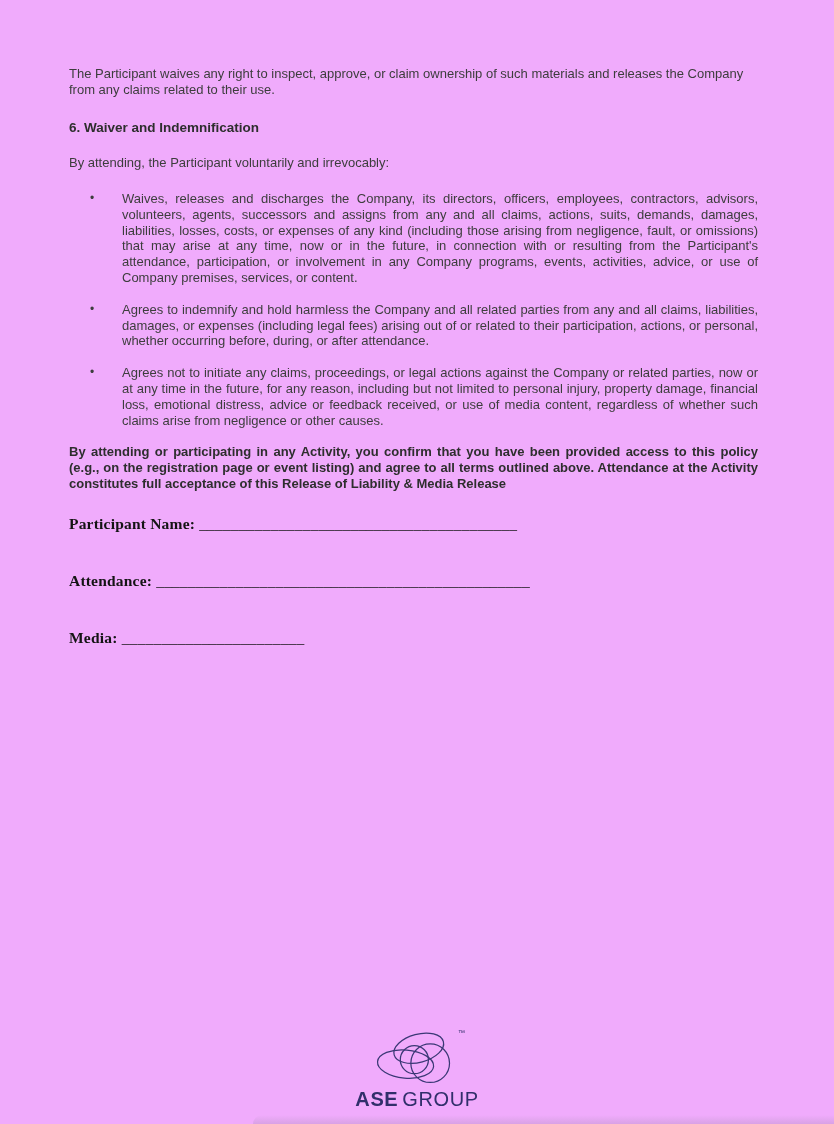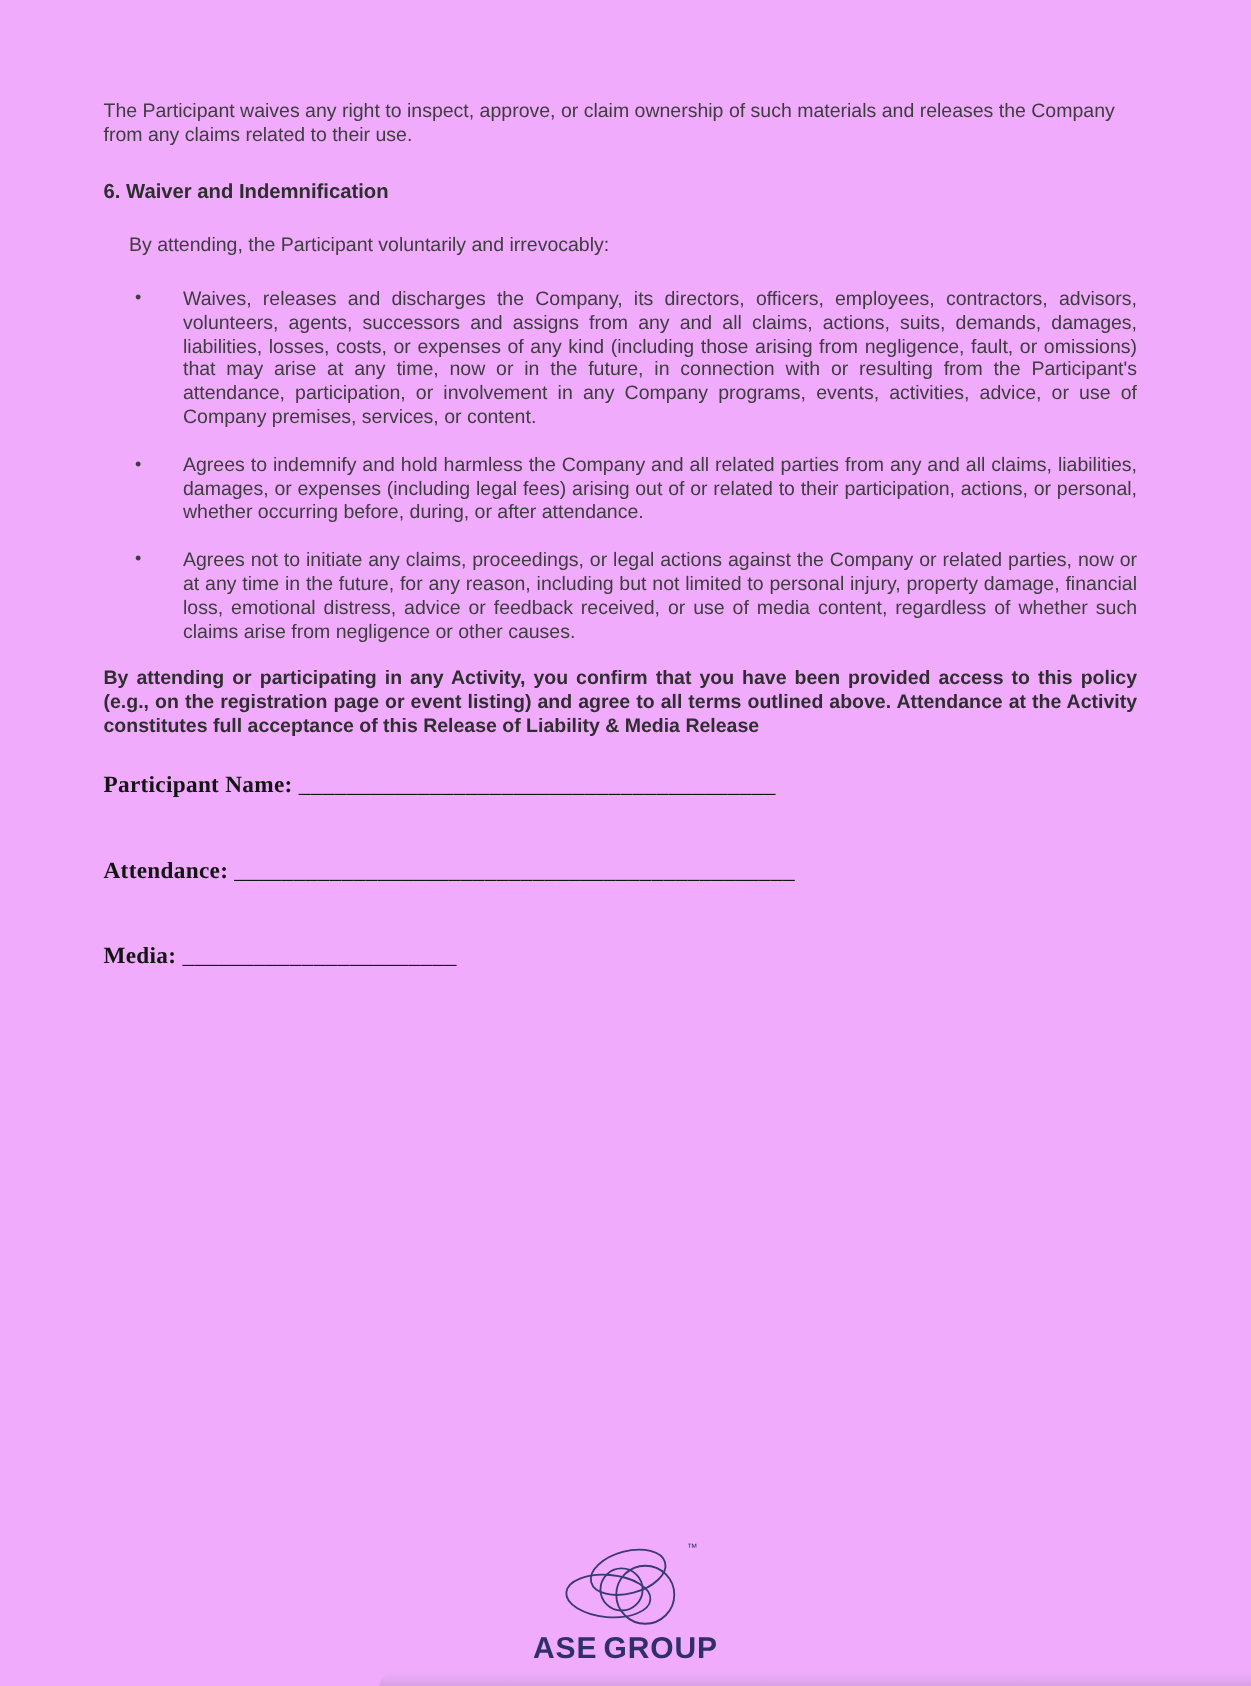--- a/index.html
+++ b/index.html
@@ -24,21 +24,21 @@
     margin: 0 0 22px 0;
     text-align: left;
   }
   .heading {
     margin: 0 0 19px 0;
     font-weight: 700;
     font-size: 13.5px;
     color: #2e2e2e;
   }
   .lead-in {
-    margin: 0 0 20px 17px;
+    margin: 0 0 20px 0;
   }
   ul.bullets {
     margin: 0 0 0 0;
     padding: 0 0 0 53px;
     list-style: none;
   }
   ul.bullets li {
     position: relative;
     text-align: justify;
     line-height: 15.8px;
@@ -91,21 +91,21 @@
     font-family: "Liberation Sans", sans-serif;
   }
   .brand {
     margin-top: 2px;
     font-size: 20px;
     letter-spacing: 0.6px;
     color: #312f6b;
     white-space: nowrap;
   }
   .brand .bold { font-weight: 700; }
-  .brand .regular { font-weight: 700; margin-left: 4px; }
+  .brand .regular { font-weight: 400; margin-left: 4px; }
   .bottom-shadow {
     position: absolute;
     left: 253px;
     right: 0;
     bottom: 0;
     height: 9px;
     border-top-left-radius: 9px;
     background: linear-gradient(to bottom, rgba(125,125,138,0) 0%, rgba(125,125,138,0.14) 70%, rgba(125,125,138,0.20) 100%);
   }
 </style>

